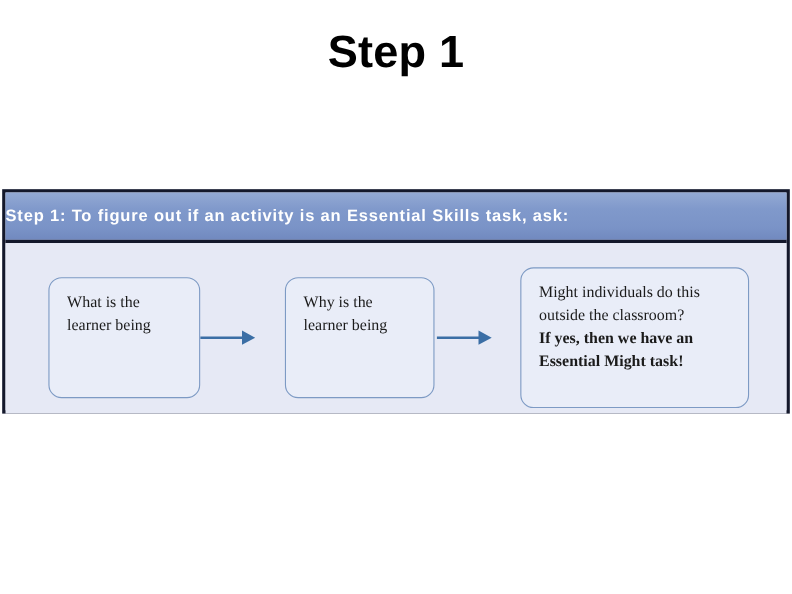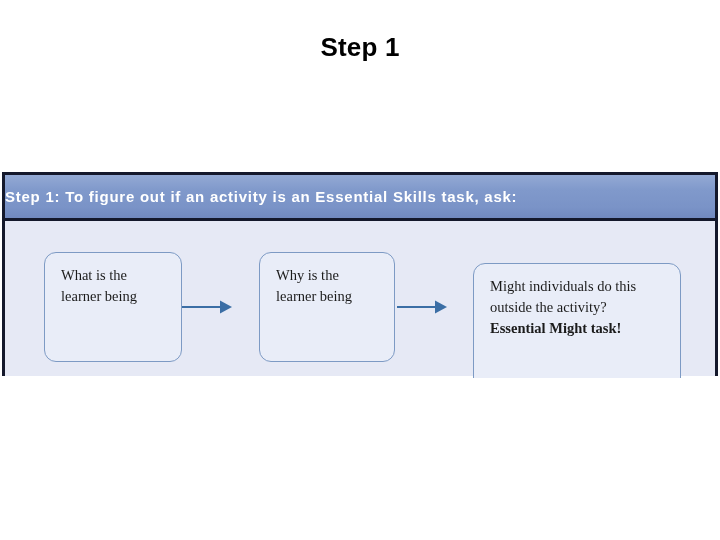--- a/index.html
+++ b/index.html
@@ -16,21 +16,21 @@
   }
 
   
   .slide-title {
     position: absolute;
     left: 0;
     top: 26px;
     width: 720px;
     text-align: center;
     font-family: "Liberation Sans", sans-serif;
-    font-size: 26px;
+    font-size: 41px;
     font-weight: bold;
     color: #000000;
     letter-spacing: 0.2px;
     line-height: 42px;
   }
 
   
   .diagram-frame {
     position: absolute;
     left: 2px;
@@ -89,21 +89,21 @@
     font-size: 14.5px;
     line-height: 21px;
     white-space: nowrap;
   }
   .flow-box .line.bold {
     font-weight: bold;
   }
 
   #box-1 { left: 39px;  top: 31px;  width: 138px; height: 110px; }
   #box-2 { left: 254px; top: 31px;  width: 136px; height: 110px; }
-  #box-3 { left: 468px; top: 22px;  width: 208px; height: 128px; margin-top: 20px; }
+  #box-3 { left: 468px; top: 22px;  width: 208px; height: 128px; }
 
   
   .flow-arrow {
     position: absolute;
     height: 16px;
     top: 78px;
   }
   #arrow-1 { left: 177px; width: 51px; }
   #arrow-2 { left: 392px; width: 51px; }
   .flow-arrow svg { display: block; }
@@ -150,20 +150,21 @@
 
     <div class="flow-arrow" id="arrow-2">
       <svg width="51" height="16" viewBox="0 0 51 16" xmlns="http://www.w3.org/2000/svg">
         <line x1="0" y1="8" x2="39" y2="8" stroke="#3b6ea5" stroke-width="2.2"></line>
         <polygon points="38,1.5 50,8 38,14.5" fill="#3b6ea5"></polygon>
       </svg>
     </div>
 
     <div class="flow-box" id="box-3">
       <span class="line">Might individuals do this</span>
-      <span class="line">outside the activity?</span>
+      <span class="line">outside the classroom?</span>
+      <span class="line bold">If yes, then we have an</span>
       <span class="line bold">Essential Might task!</span>
     </div>
 
   </div>
 </div>
 
 <div class="lower-blank"></div>
 
 </body></html>

